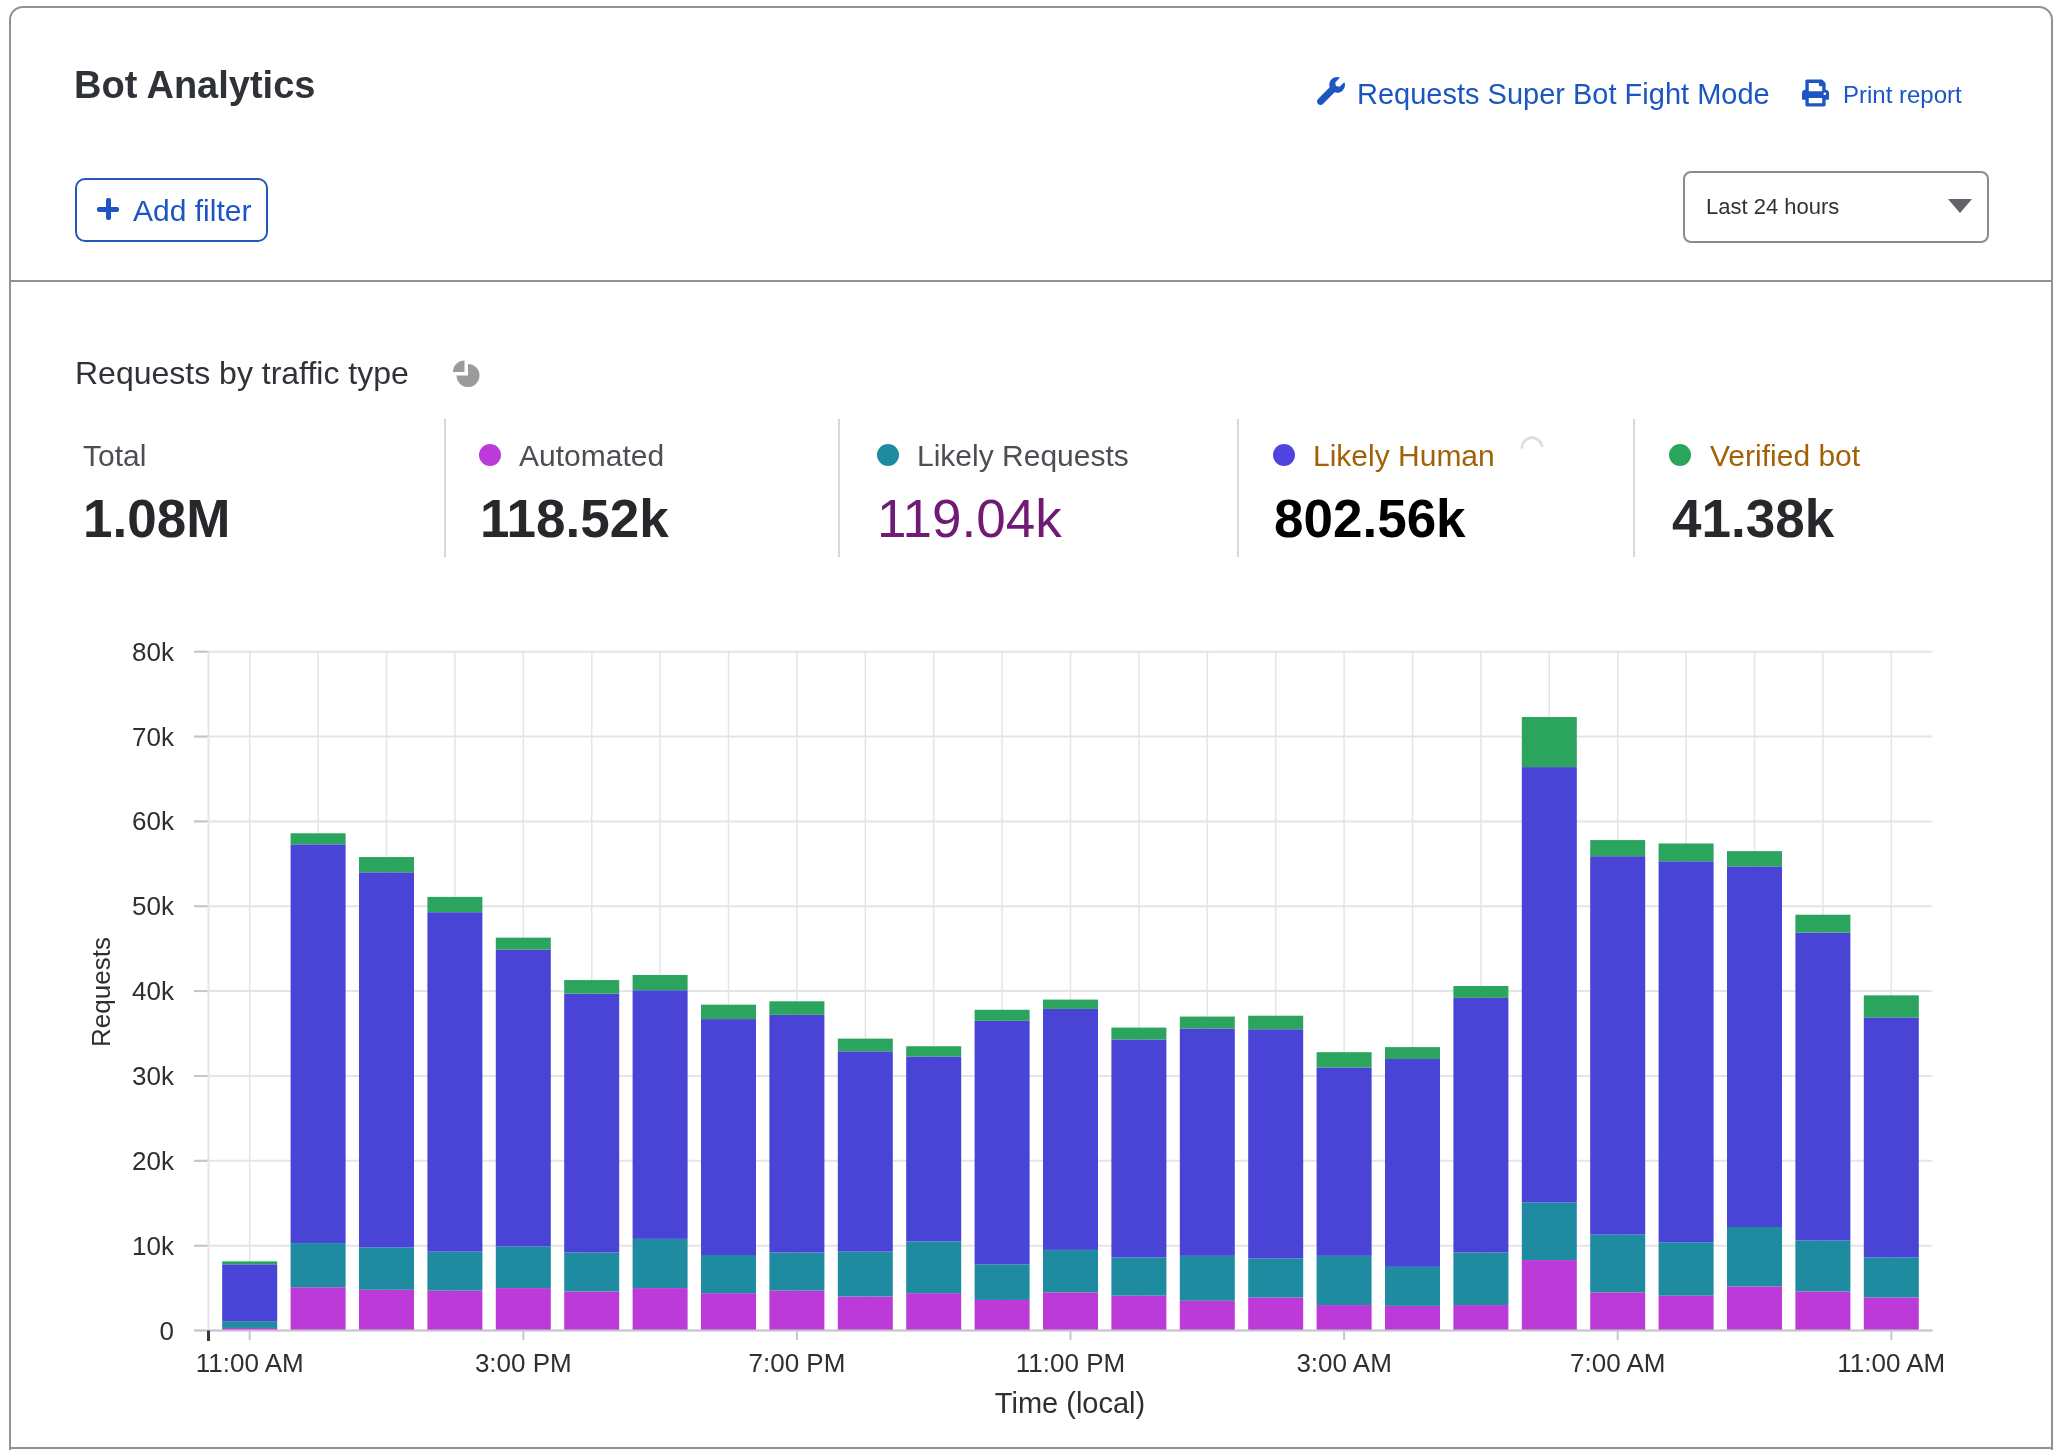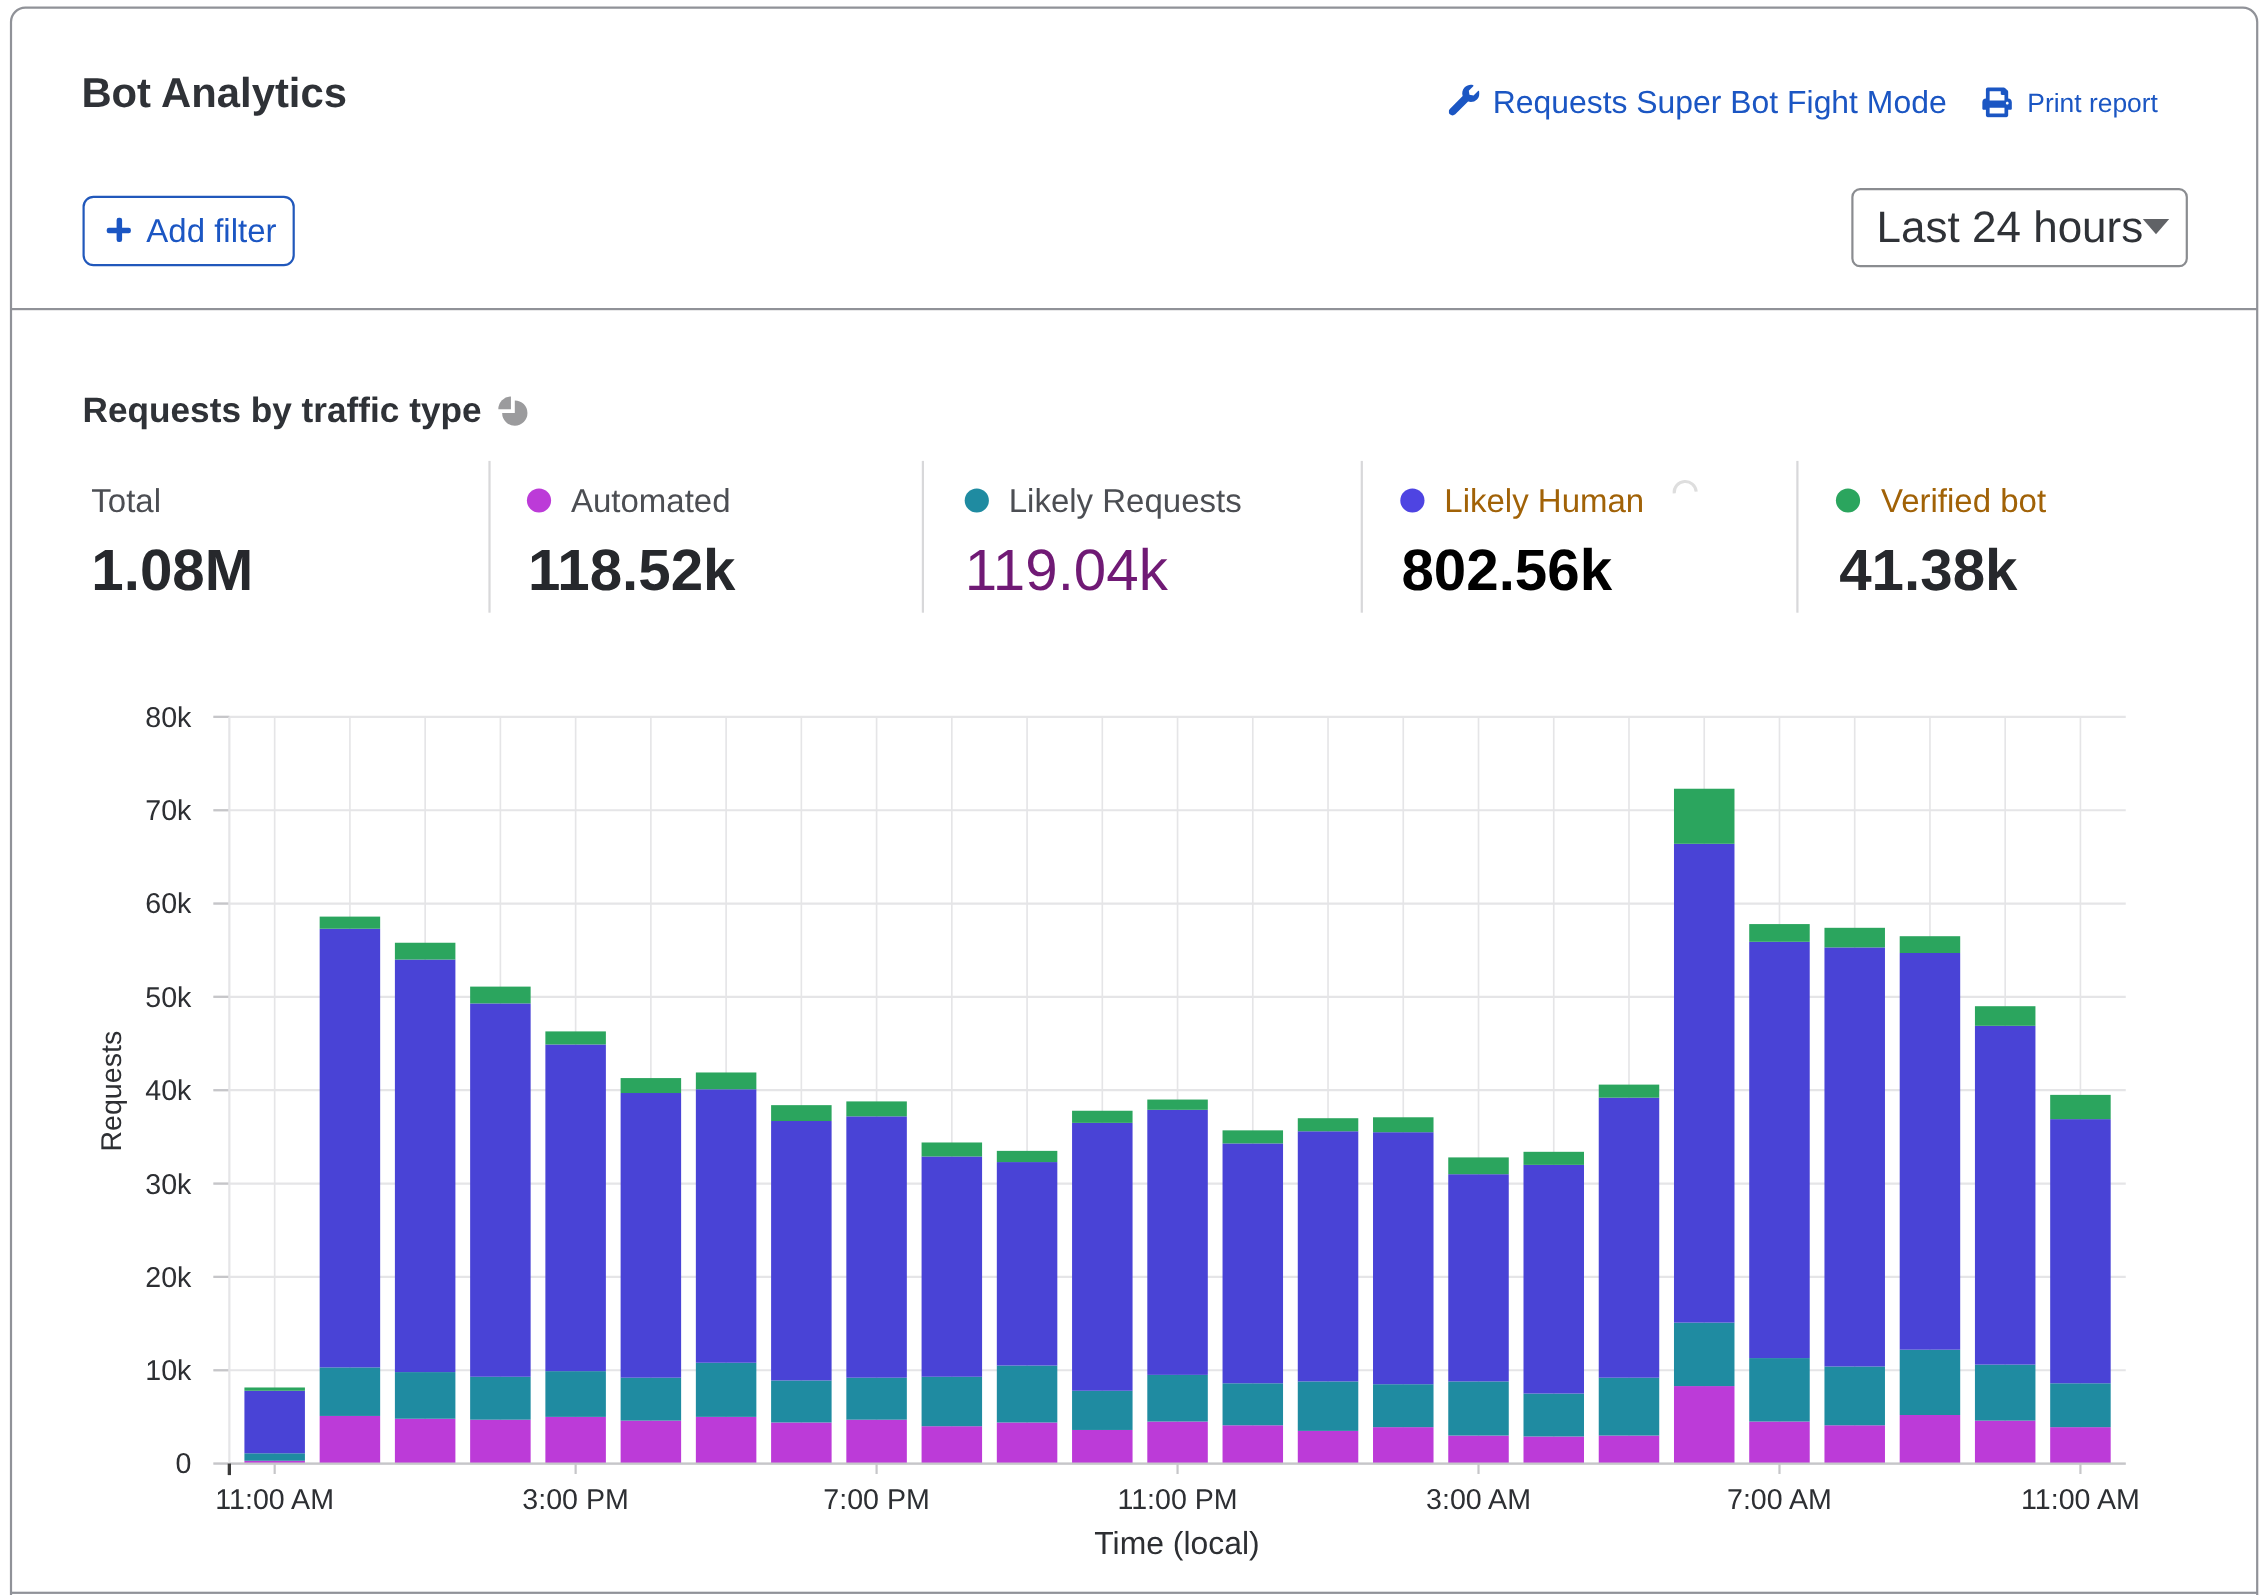--- a/index.html
+++ b/index.html
@@ -21,24 +21,24 @@
 <div class="abs" style="left:1843px;top:80px;font-size:24px;line-height:29px;color:#1b56c3">Print report</div>
 
 <div class="abs" style="left:75px;top:178px;width:193px;height:64px;border:2px solid #2158bb;border-radius:10px"></div>
 <div class="abs" style="left:97px;top:198px;width:22px;height:22px">
   <div class="abs" style="left:9px;top:0;width:4.5px;height:22px;background:#1b56c3;border-radius:2px"></div>
   <div class="abs" style="left:0;top:9px;width:22px;height:4.5px;background:#1b56c3;border-radius:2px"></div>
 </div>
 <div class="abs" style="left:133px;top:196px;font-size:30px;line-height:30px;color:#1b56c3">Add filter</div>
 
 <div class="abs" style="left:1683px;top:171px;width:306px;height:72px;border:2px solid #8a8c90;border-radius:8px"></div>
-<div class="abs" style="left:1706px;top:192px;font-size:40px;line-height:30px;color:#2f3237">Last 24 hours</div>
+<div class="abs" style="left:1706px;top:192px;font-size:22px;line-height:30px;color:#2f3237">Last 24 hours</div>
 <div class="abs" style="left:1948px;top:199px;width:0;height:0;border-left:12px solid transparent;border-right:12px solid transparent;border-top:14px solid #606266"></div>
 
-<div class="abs" style="left:75px;top:357px;font-size:32px;line-height:32px;font-weight:700;color:#2f3237">Requests by traffic type</div>
+<div class="abs" style="left:75px;top:357px;font-size:32px;line-height:32px;font-weight:400;color:#2f3237">Requests by traffic type</div>
 <svg style="position:absolute;left:451px;top:359px" width="31" height="29" viewBox="0 0 31 29">
 <path fill="#9b9b9d" d="M17 16.5 L17 5 A11.5 11.5 0 1 1 5.5 16.5 Z"></path>
 <path fill="#9b9b9d" d="M13.5 13 L2 13 A11.5 11.5 0 0 1 13.5 1.5 Z"></path>
 </svg>
 <svg style="position:absolute;left:1520px;top:436px" width="24" height="13" viewBox="0 0 24 13">
     <path d="M2 12.5 A 10 10 0 0 1 22 11" fill="none" stroke="#dedede" stroke-width="2.8"></path>
   </svg>
 <div style="position:absolute;left:83px;top:441px;font-size:30px;line-height:30px;color:#4c4e53">Total</div>
 <div style="position:absolute;left:83px;top:492px;font-size:53px;line-height:53px;font-weight:700;color:#26282c">1.08M</div>
 <div style="position:absolute;left:479px;top:444px;width:22px;height:22px;border-radius:50%;background:#bc3bd8"></div>

